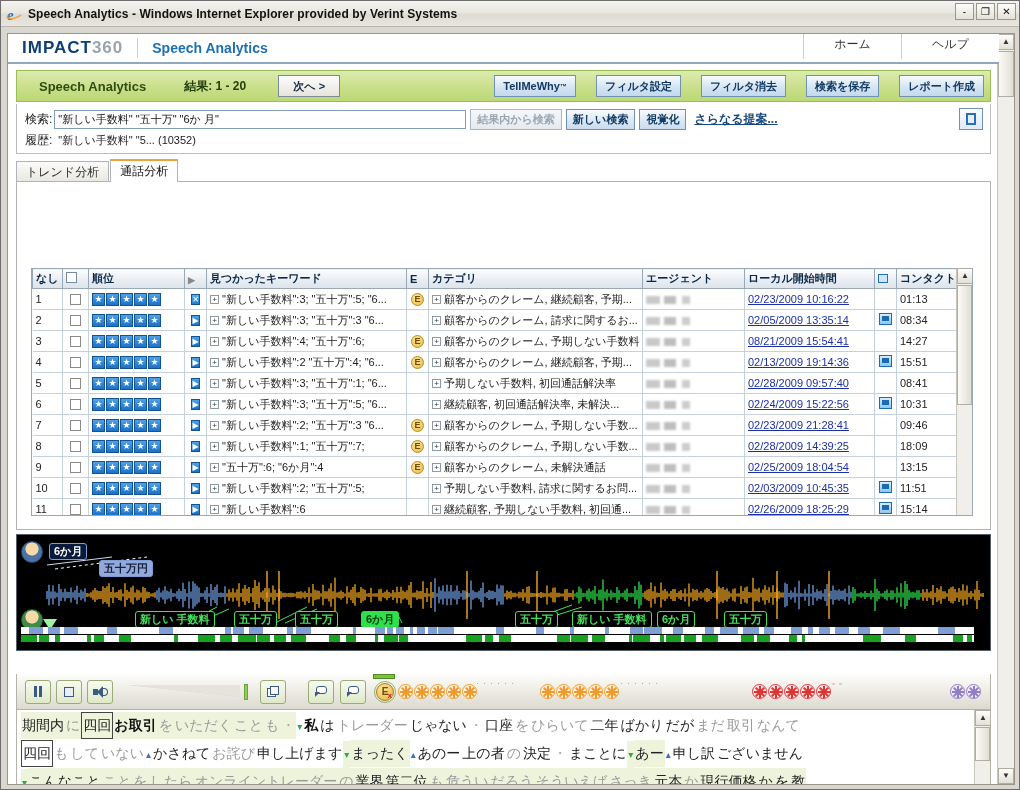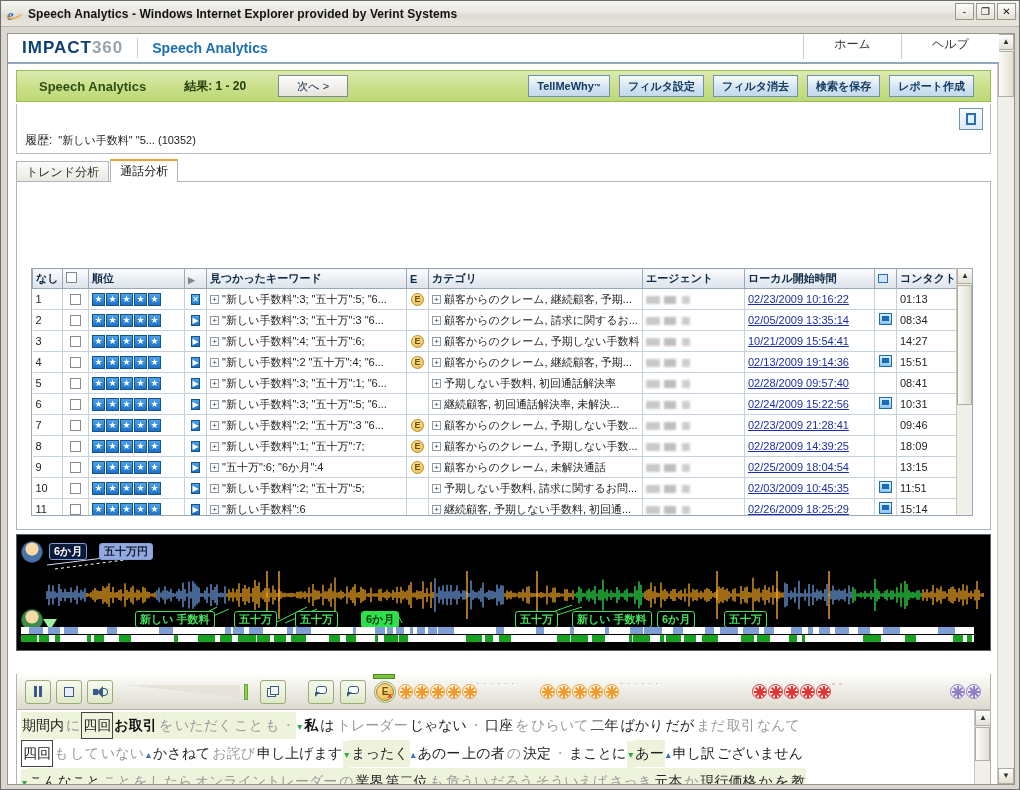--- a/index.html
+++ b/index.html
@@ -130,27 +130,27 @@
     background: linear-gradient(to bottom,#dcebb0 0%, #cbe08c 50%, #bcd874 100%);
     border: 1px solid #9cbd55;
     display: flex; align-items: center;
   }
   #tb-title {
     margin-left: 22px; font-size: 13px; font-weight: bold; color: #2d4d12;
   }
   #tb-results { margin-left: 38px; font-size: 12px; font-weight: bold; color: #24400d; }
   #tb-next {
     margin-left: 32px;
-    width: 70px; height: 22px;
+    width: 62px; height: 22px;
     background: linear-gradient(to bottom,#fdfdfd,#e6e4db);
     border: 1px solid #7b8a97;
-    font-size: 11px; color: #14284a; font-weight: normal;
+    font-size: 11px; color: #14284a; font-weight: bold;
     display: flex; align-items: center; justify-content: center;
   }
-  #tb-btns { margin-left: auto; margin-right: 16px; display: flex; gap: 9px; }
+  #tb-btns { margin-left: auto; margin-right: 6px; display: flex; gap: 20px; }
   .tb-btn {
     height: 22px; padding: 0 8px;
     background: linear-gradient(to bottom,#f6fbff,#d6e5f2 55%,#c3d9ec);
     border: 1px solid #6f92b3;
     font-size: 11px; color: #123a63; font-weight: bold;
     display: flex; align-items: center; justify-content: center;
     white-space: nowrap;
   }
   .tb-btn sup { font-size: 7px; }
 
@@ -555,20 +555,28 @@
             <sup>™</sup>
           </div>
         <div class="tb-btn">フィルタ設定</div>
         <div class="tb-btn">フィルタ消去</div>
         <div class="tb-btn">検索を保存</div>
         <div class="tb-btn">レポート作成</div>
       </div>
     </div>
 
     <div id="searchpanel">
+      <div id="search-row">
+        <span class="lbl">検索:</span>
+        <input id="search-input" type="text" value="&quot;新しい手数料&quot; &quot;五十万&quot; &quot;6か 月&quot;" style="">
+        <div class="sbtn disabled">結果内から検索</div>
+        <div class="sbtn">新しい検索</div>
+        <div class="sbtn">視覚化</div>
+        <a id="suggest-link" href="#">さらなる提案...</a>
+      </div>
       <div id="blue-sq-btn">
         <span class="glyph"></span>
       </div>
       <div id="hist-row">
         <span class="lbl">履歴:</span>
         <span id="hist-val">"新しい手数料" "5... (10352)</span>
       </div>
     </div>
 
     <div id="tabs">
@@ -662,21 +670,21 @@
                     <span class="star">★</span>
                     <span class="star">★</span>
                     <span class="star">★</span>
                   </span>
                 </td>
                 <td style="text-align:center"><span class="playbtn">▶</span></td>
                 <td><span class="plusbox">+</span>"新しい手数料":4; "五十万":6;</td>
                 <td style="text-align:center"><span class="ebadge">E</span></td>
                 <td><span class="plusbox">+</span>顧客からのクレーム, 予期しない手数料</td>
                 <td><span class="agent-blur"></span></td>
-                <td><a href="#" class="datelink">10/21/2009 15:54:41</a></td>
+                <td><a href="#" class="datelink">08/21/2009 15:54:41</a></td>
                 <td style="text-align:center"></td>
                 <td>14:27</td>
               </tr>
               <tr>
                 <td class="c-num">4</td>
                 <td style="text-align:center"><span class="chk"></span></td>
                 <td>
                   <span class="stars">
                     <span class="star">★</span>
                     <span class="star">★</span>
@@ -1341,21 +1349,21 @@
           <path d="M515 88 L565 72" stroke="#46e05a" stroke-width="1" fill="none"></path>
           <path d="M295 88 L300 78 L305 88" stroke="#46e05a" stroke-width="1" fill="none"></path>
           <path d="M351 88 L356 78 L361 88" stroke="#46e05a" stroke-width="1" fill="none"></path>
           <path d="M375 88 L380 78 L385 88" stroke="#46e05a" stroke-width="1" fill="none"></path>
           <path d="M585 88 L590 78 L595 88" stroke="#46e05a" stroke-width="1" fill="none"></path>
           <path d="M620 88 L625 78 L630 88" stroke="#46e05a" stroke-width="1" fill="none"></path>
           <path d="M715 88 L720 78 L725 88" stroke="#46e05a" stroke-width="1" fill="none"></path>
         </svg>
       <div id="top-bubbles">
           <div class="bubble blue" style="left: 32px; top: 8px;">6か月</div>
-          <div class="bubble blue fill" style="left: 82px; top: 8px;">五十万円</div>
+          <div class="bubble blue fill" style="left: 82px; top: 25px;">五十万円</div>
         </div>
       <div id="bottom-bubbles">
           <div class="bubble green" style="left: 118px; top: 76px;">新しい 手数料</div>
           <div class="bubble green" style="left: 217px; top: 76px;">五十万</div>
           <div class="bubble green" style="left: 278px; top: 76px;">五十万</div>
           <div class="bubble green fill" style="left: 344px; top: 76px;">6か月</div>
           <div class="bubble green" style="left: 498px; top: 76px;">五十万</div>
           <div class="bubble green" style="left: 555px; top: 76px;">新しい 手数料</div>
           <div class="bubble green" style="left: 640px; top: 76px;">6か月</div>
           <div class="bubble green" style="left: 707px; top: 76px;">五十万</div>

